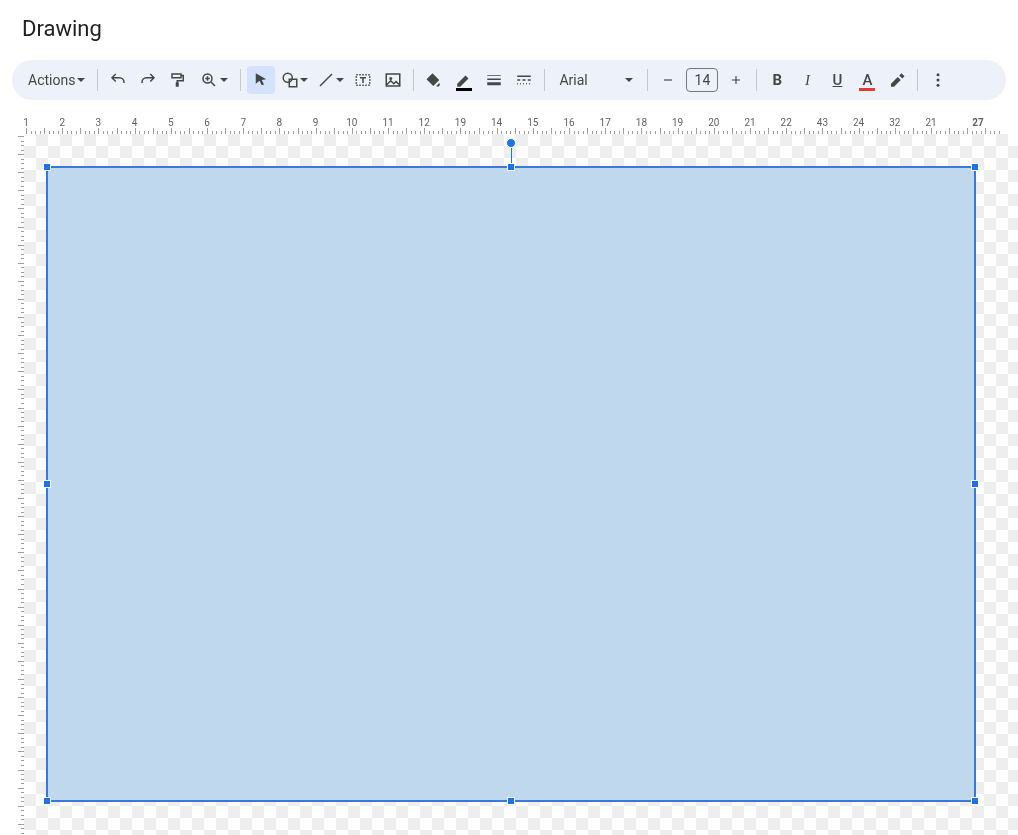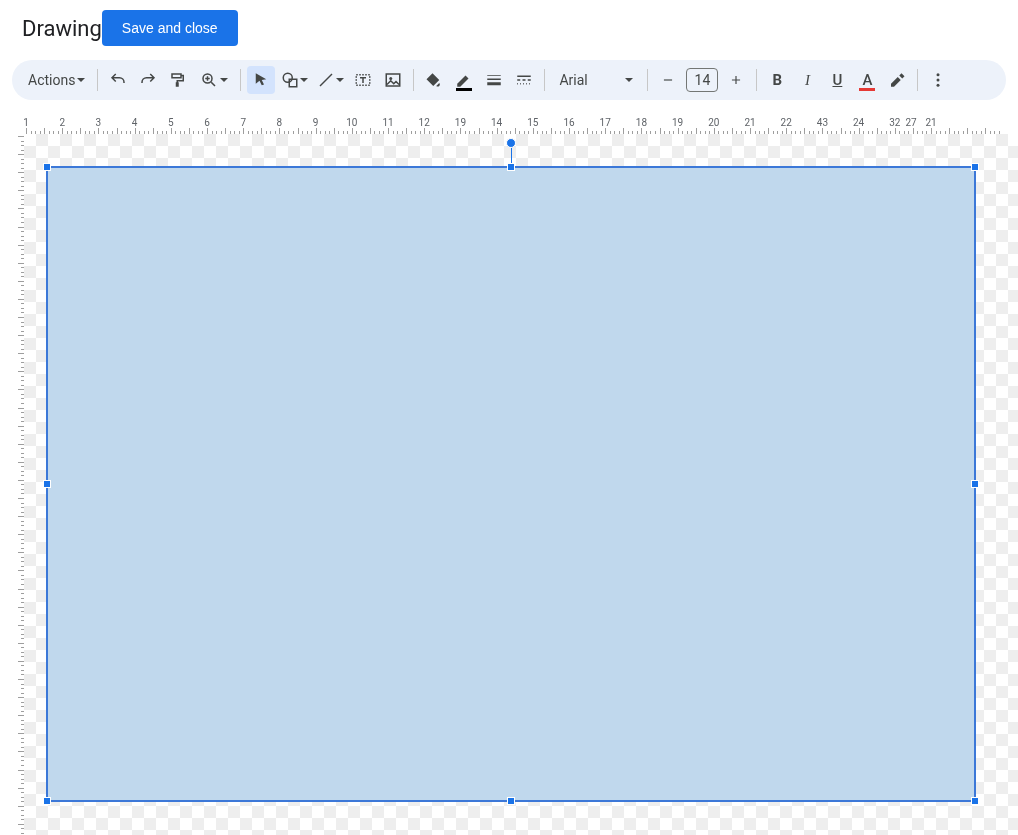--- a/index.html
+++ b/index.html
@@ -220,21 +220,20 @@
     border-radius: 50%;
     background: #1a73e8;
     border: 1px solid #fff;
   }
 </style>
 </head>
 <body>
 
 <div class="header">
   <div class="title">Drawing</div>
-  <button class="save-btn">Save and close</button>
 </div>
 
 <div class="toolbar-wrap">
   <div class="toolbar">
 
     <div class="tbtn actions-btn">
       <span>Actions</span>
       <span class="caret"></span>
     </div>
 
@@ -604,21 +603,21 @@
       <div class="tick major" style="left: 907px;"></div>
       <div class="num" style="left: 907px;">21</div>
       <div class="tick minor" style="left: 911.525px;"></div>
       <div class="tick minor" style="left: 916.05px;"></div>
       <div class="tick minor" style="left: 920.575px;"></div>
       <div class="tick major" style="left: 925.1px;"></div>
       <div class="tick minor" style="left: 929.625px;"></div>
       <div class="tick minor" style="left: 934.15px;"></div>
       <div class="tick minor" style="left: 938.675px;"></div>
       <div class="tick major" style="left: 943.2px;"></div>
-      <div class="num" style="left: 887px;">27</div>
+      <div class="num" style="left: 954px; font-weight: bold;">27</div>
       <div class="tick minor" style="left: 947.725px;"></div>
       <div class="tick minor" style="left: 952.25px;"></div>
       <div class="tick minor" style="left: 956.775px;"></div>
       <div class="tick major" style="left: 961.3px;"></div>
       <div class="tick minor" style="left: 965.825px;"></div>
       <div class="tick minor" style="left: 970.35px;"></div>
       <div class="tick minor" style="left: 974.875px;"></div>
     </div>
   <div class="ruler-v" id="ruler-v">
       <div class="tick major" style="top: 2px;"></div>

